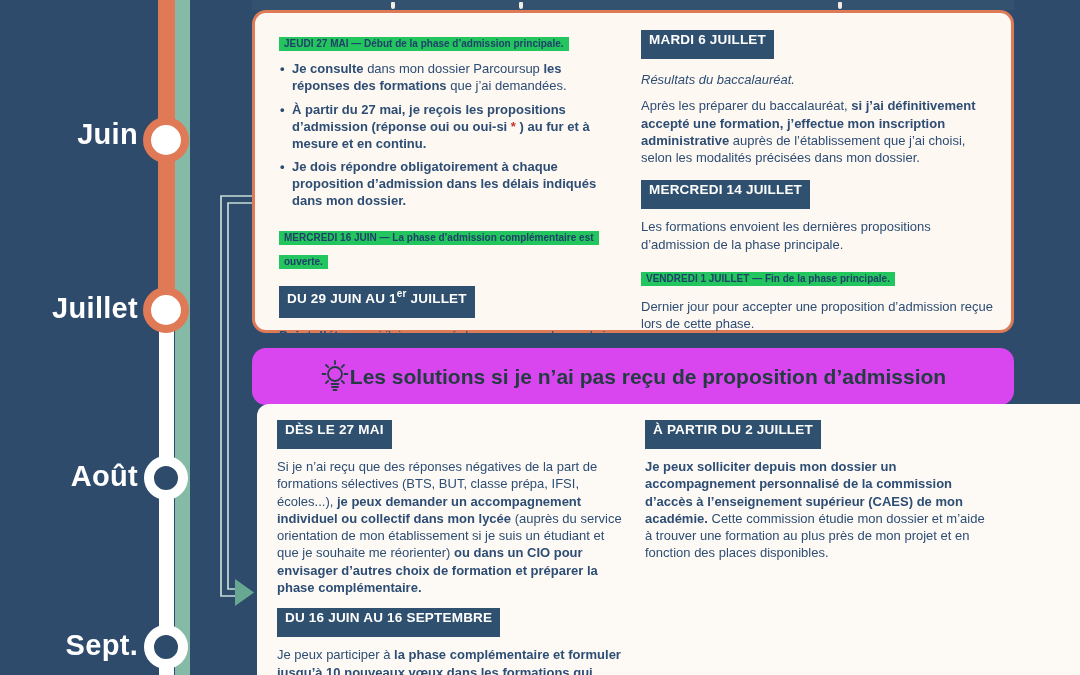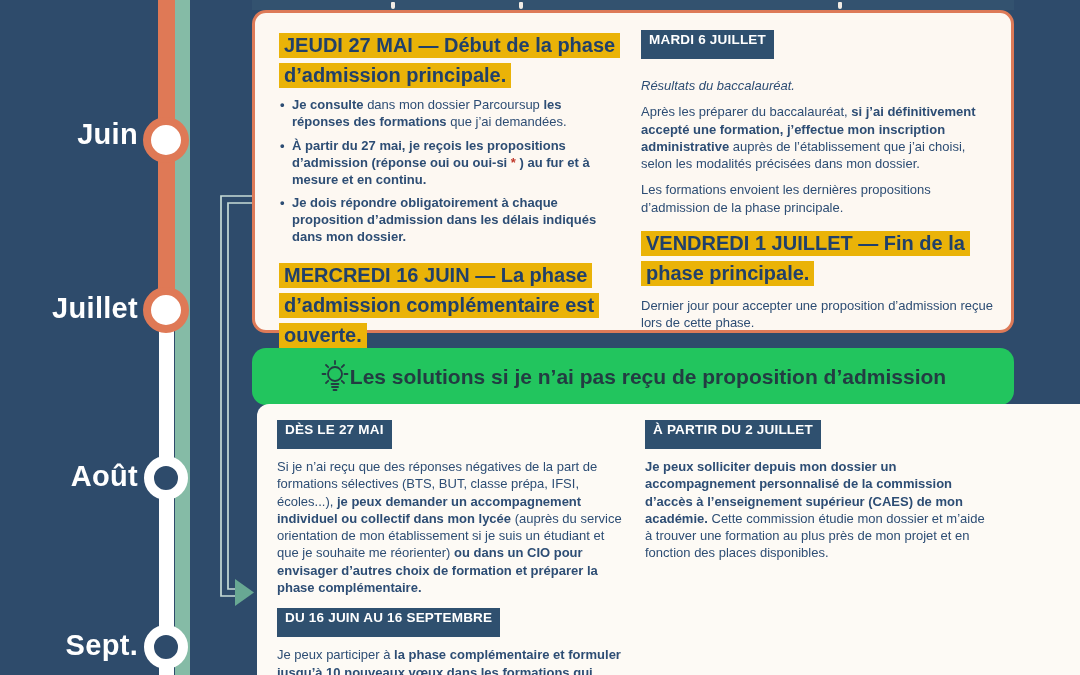--- a/index.html
+++ b/index.html
@@ -34,33 +34,33 @@
   .band { position:absolute; left:252px; top:0; width:762px; height:10px; background:#33526f; }
   .frag { position:absolute; top:2px; width:4px; height:7px; background:#f2ece4; border-radius:1px 1px 2px 2px; }
   .f1{left:139px;} .f2{left:267px;} .f3{left:586px;}
   
   .box1 { position:absolute; left:252px; top:10px; width:762px; height:323px;
           background:#fdf8f2; border:3px solid #dd7a58; border-radius:14px; }
   .box1 .col-left  { position:absolute; left:24px;  top:13px; width:342px; }
   .box1 .col-right { position:absolute; left:386px; top:17px; width:352px; }
   
   .box2-header { position:absolute; left:252px; top:348px; width:762px; height:57px;
-                 background:#22c55e; border-radius:14px;
+                 background:#d946ef; border-radius:14px;
                  display:flex; align-items:center; justify-content:center; gap:0; }
   .box2-title { color:#233c42; font-weight:700; font-size:21px; }
   .box2-body { position:absolute; left:257px; top:404px; width:840px; height:271px;
                background:#fdfaf5; border-radius:12px 12px 0 0; }
   .box2-body .col-left  { position:absolute; left:20px;  top:16px; width:348px; }
   .box2-body .col-right { position:absolute; left:388px; top:16px; width:348px; }
   
   .chip { display:inline-block; background:#2f506f; color:#ffffff; font-weight:700;
           font-size:13.5px; padding:2px 8px 12px; letter-spacing:.2px; }
   .hl-wrap { margin-top:4px; line-height:1.5; }
-  .hl { display:inline; background:#eab308; color:#21406a; font-weight:700;
-        font-size:20px; padding:1px 5px 2px;
+  .hl { display:inline; background:#22c55e; color:#21406a; font-weight:700;
+        font-size:10px; padding:1px 5px 2px;
         -webkit-box-decoration-break:clone; box-decoration-break:clone; }
   .p { color:#2d4d74; font-size:13px; line-height:1.33; margin-top:9px; }
   .b { font-weight:700; }
   .i { font-style:italic; }
   .bullet { position:relative; padding-left:13px; margin-top:7px;
             color:#2d4d74; font-size:13px; line-height:1.3; }
   .bullet::before { content:"\2022"; position:absolute; left:1px; top:0;
                     color:#2d4d74; font-weight:700; }
   .mt12 { margin-top:12px; } .mt14 { margin-top:14px; }
   sup { font-size:10px; }
@@ -108,22 +108,25 @@
       <span class="hl">MERCREDI 16 JUIN — La phase d’admission complémentaire est ouverte.</span>
     </div>
     <div class="mt14">
       <span class="chip"><span>DU 29 JUIN AU 1</span><sup>er</sup><span> JUILLET</span></span>
     </div>
     <div class="p"><span class="b">Point d’étape : </span><span>si j’ai conservé des vœux pour lesquels je suis en liste d’attente, je me connecte à mon dossier pour indiquer ceux qui m’intéressent toujours.</span></div>
   </div>
 
   <div class="col-right">
     <span class="chip">MARDI 6 JUILLET</span>
-    <div class="p" style="margin-top:18px;"><span class="i">Résultats du baccalauréat.</span></div>
+    <div class="p" style="margin-top:12px;"><span class="i">Résultats du baccalauréat.</span></div>
     <div class="p"><span>Après les préparer du baccalauréat, </span><span class="b">si j’ai définitivement accepté une formation, j’effectue mon inscription administrative </span><span>auprès de l’établissement que j’ai choisi, selon les modalités précisées dans mon dossier.</span></div>
+    <div class="mt14">
+      <span class="chip">MERCREDI 14 JUILLET</span>
+    </div>
     <div class="p"><span>Les formations envoient les dernières propositions d’admission de la phase principale.</span></div>
     <div class="hl-wrap mt12">
       <span class="hl">VENDREDI 1 JUILLET — Fin de la phase principale.</span>
     </div>
     <div class="p"><span>Dernier jour pour accepter une proposition d’admission reçue lors de cette phase.</span></div>
   </div>
 </div>
 
 <div class="box2-header">
   <svg width="30" height="36" viewBox="0 0 30 36">

